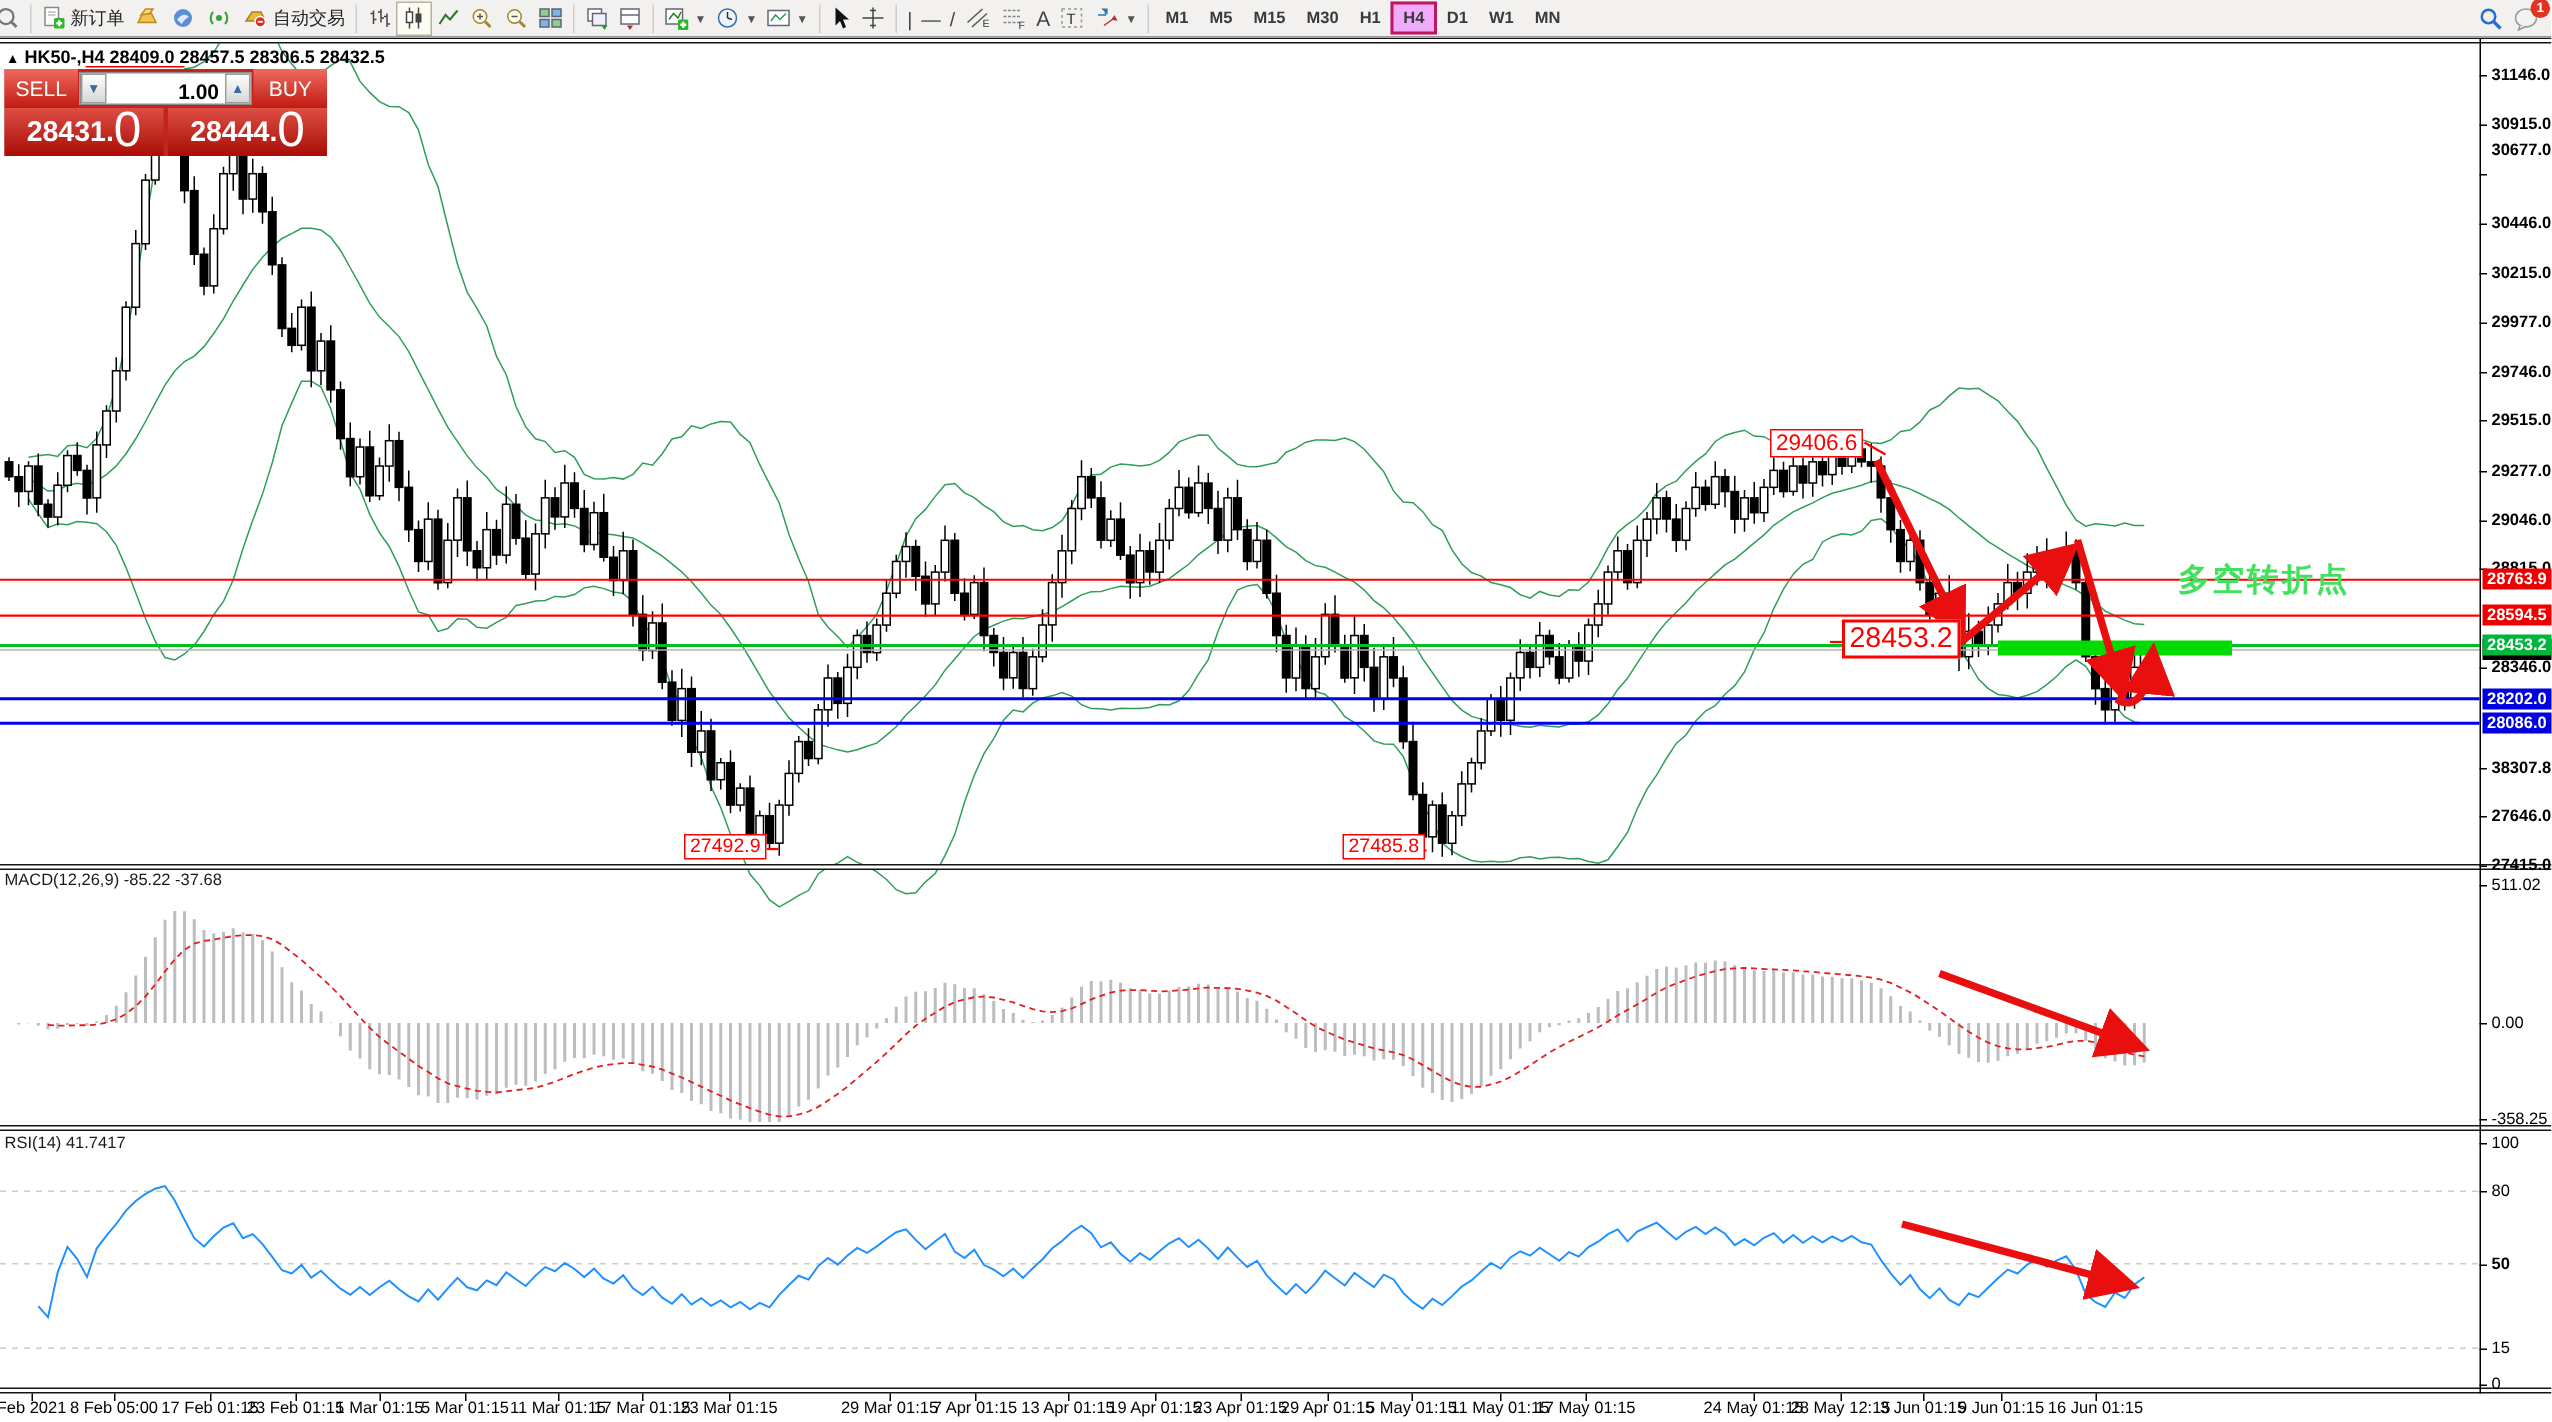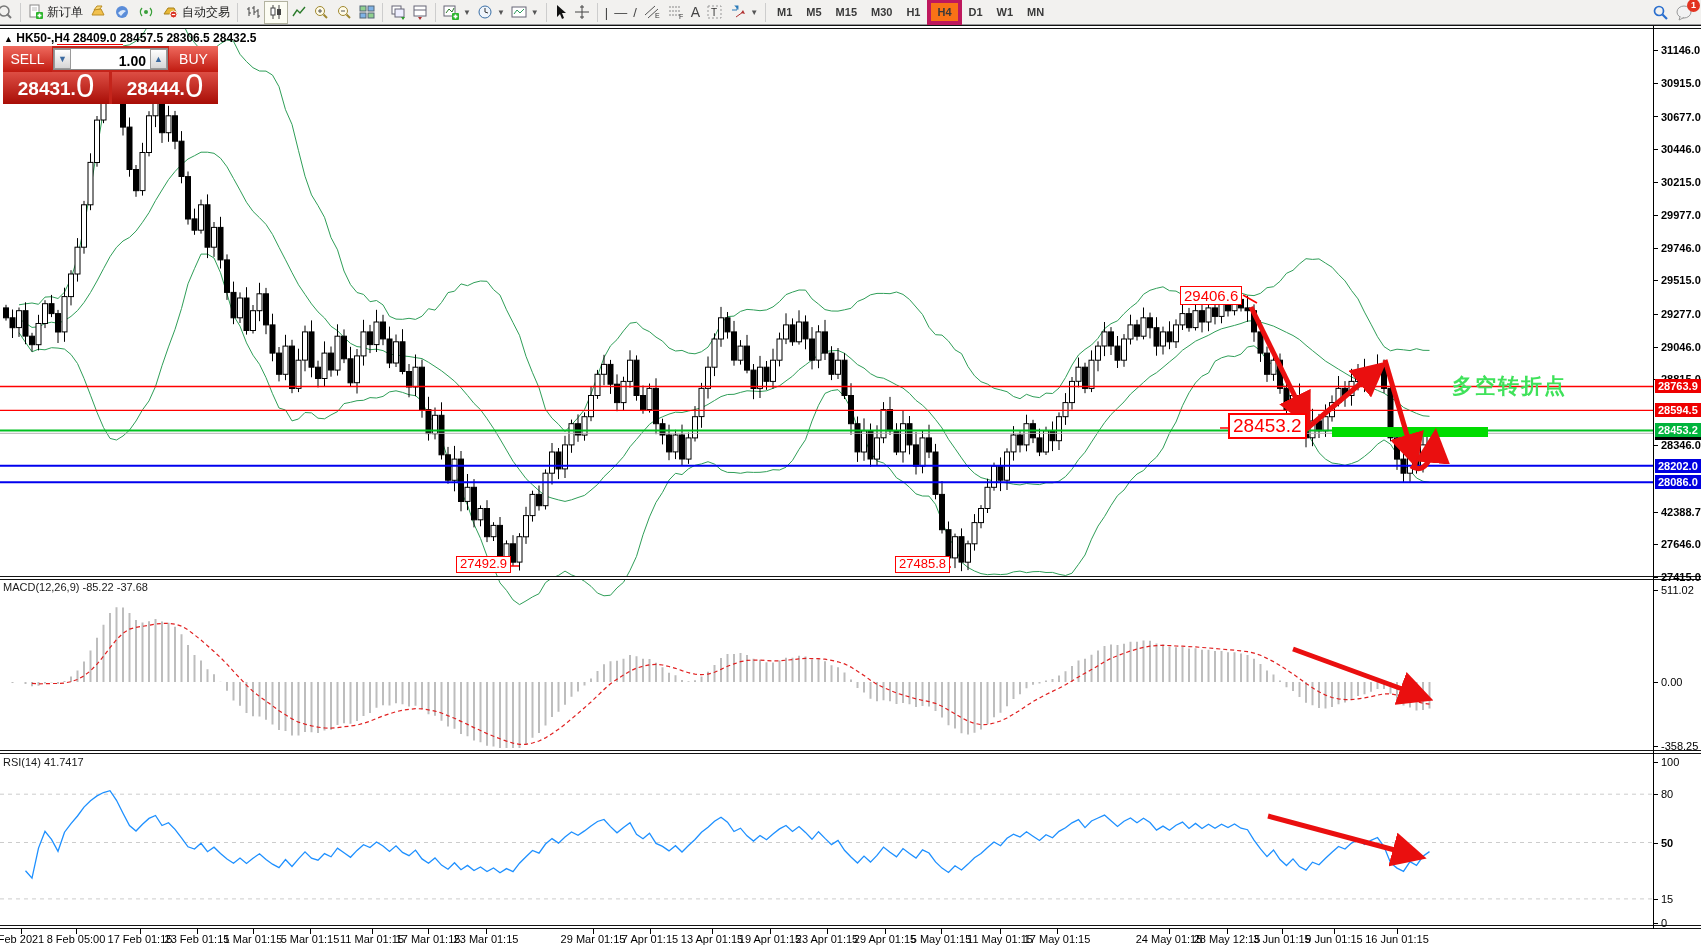--- a/index.html
+++ b/index.html
@@ -8,21 +8,21 @@
   
   #toolbar{position:absolute;top:0;left:0;width:1701px;height:25px;background:#f2f1ef;
            border-bottom:1px solid #98989a;display:flex;align-items:center;padding:0 2px;
            box-sizing:border-box;z-index:10;}
   .tbtn{height:21px;display:flex;align-items:center;justify-content:center;gap:3px;
         padding:0 3px;font-size:12px;color:#222;cursor:default;}
   .ticon svg{display:block;}
   .tsep{width:1px;height:19px;background:#cdcdcd;margin:0 4px;flex:none;}
   .caret{font-size:8px;color:#555;margin-left:1px;}
   .tf{font-size:11px;font-weight:700;color:#3a3a3a;padding:3px 6px;border:1px solid transparent;text-align:right;}
-  .tf.active{background:#f97316;border:4px solid #be185d;}
+  .tf.active{background:#f0abfc;border:2px solid #be185d;}
   .glyph{font-size:13px;color:#444;}
   #right-tools{margin-left:auto;display:flex;align-items:center;gap:6px;padding-right:6px;}
   #chat-wrap{position:relative;}
   #chat-badge{position:absolute;top:-5px;right:-7px;background:#e23320;color:#fff;border-radius:50%;
               width:13px;height:13px;font-size:9px;line-height:13px;text-align:center;font-weight:700;}
   
   .splitter{position:absolute;left:0;width:1701px;height:4px;background:#fff;
             border-top:1px solid #141414;border-bottom:1px solid #141414;box-sizing:border-box;z-index:3;}
   #axis-line{position:absolute;left:1653px;top:26px;width:1px;height:903px;background:#000;z-index:3;}
   
@@ -554,41 +554,41 @@
       <path d="M1411,466 C1424,475 1433,459 1435,438" stroke="#ea0f0f" stroke-width="5" fill="none" marker-end="url(#ah)"></path>
     </g>
   </svg>
 
 <div id="labels-layer">
     <div class="pdash" style="left: 1653px; top: 50px;"></div>
     <div class="ptick" style="left: 1661px; top: 44px;">31146.0</div>
     <div class="pdash" style="left: 1653px; top: 83px;"></div>
     <div class="ptick" style="left: 1661px; top: 77px;">30915.0</div>
     <div class="pdash" style="left: 1653px; top: 116px;"></div>
-    <div class="ptick" style="left: 1661px; top: 111px;">30677.0</div>
+    <div class="ptick" style="left: 1661px; top: 94px;">30677.0</div>
     <div class="pdash" style="left: 1653px; top: 149px;"></div>
     <div class="ptick" style="left: 1661px; top: 143px;">30446.0</div>
     <div class="pdash" style="left: 1653px; top: 182px;"></div>
     <div class="ptick" style="left: 1661px; top: 176px;">30215.0</div>
     <div class="pdash" style="left: 1653px; top: 215px;"></div>
     <div class="ptick" style="left: 1661px; top: 209px;">29977.0</div>
     <div class="pdash" style="left: 1653px; top: 248px;"></div>
     <div class="ptick" style="left: 1661px; top: 242px;">29746.0</div>
     <div class="pdash" style="left: 1653px; top: 280px;"></div>
     <div class="ptick" style="left: 1661px; top: 274px;">29515.0</div>
     <div class="pdash" style="left: 1653px; top: 314px;"></div>
     <div class="ptick" style="left: 1661px; top: 308px; text-align: right;">29277.0</div>
     <div class="pdash" style="left: 1653px; top: 347px;"></div>
     <div class="ptick" style="left: 1661px; top: 341px;">29046.0</div>
     <div class="pdash" style="left: 1653px; top: 379px;"></div>
     <div class="ptick" style="left: 1661px; top: 373px;">28815.0</div>
     <div class="pdash" style="left: 1653px; top: 445px;"></div>
     <div class="ptick" style="left: 1661px; top: 439px;">28346.0</div>
     <div class="pdash" style="left: 1653px; top: 512px;"></div>
-    <div class="ptick" style="left: 1661px; top: 506px;">42388.7</div>
+    <div class="ptick" style="left: 1661px; top: 506px;">38307.8</div>
     <div class="pdash" style="left: 1653px; top: 544px;"></div>
     <div class="ptick" style="left: 1661px; top: 538px;">27646.0</div>
     <div class="pdash" style="left: 1653px; top: 577px;"></div>
     <div class="ptick" style="left: 1661px; top: 571px;">27415.0</div>
     <div class="badge" style="top: 379px; background: rgb(238, 0, 0);">28763.9</div>
     <div class="badge" style="top: 403px; background: rgb(238, 0, 0);">28594.5</div>
     <div class="badge" style="top: 426px; background: rgb(0, 0, 0);">28432.5</div>
     <div class="badge" style="top: 423px; background: rgb(0, 180, 60);">28453.2</div>
     <div class="badge" style="top: 459px; background: rgb(0, 0, 224);">28202.0</div>
     <div class="badge" style="top: 475px; background: rgb(0, 0, 224);">28086.0</div>

